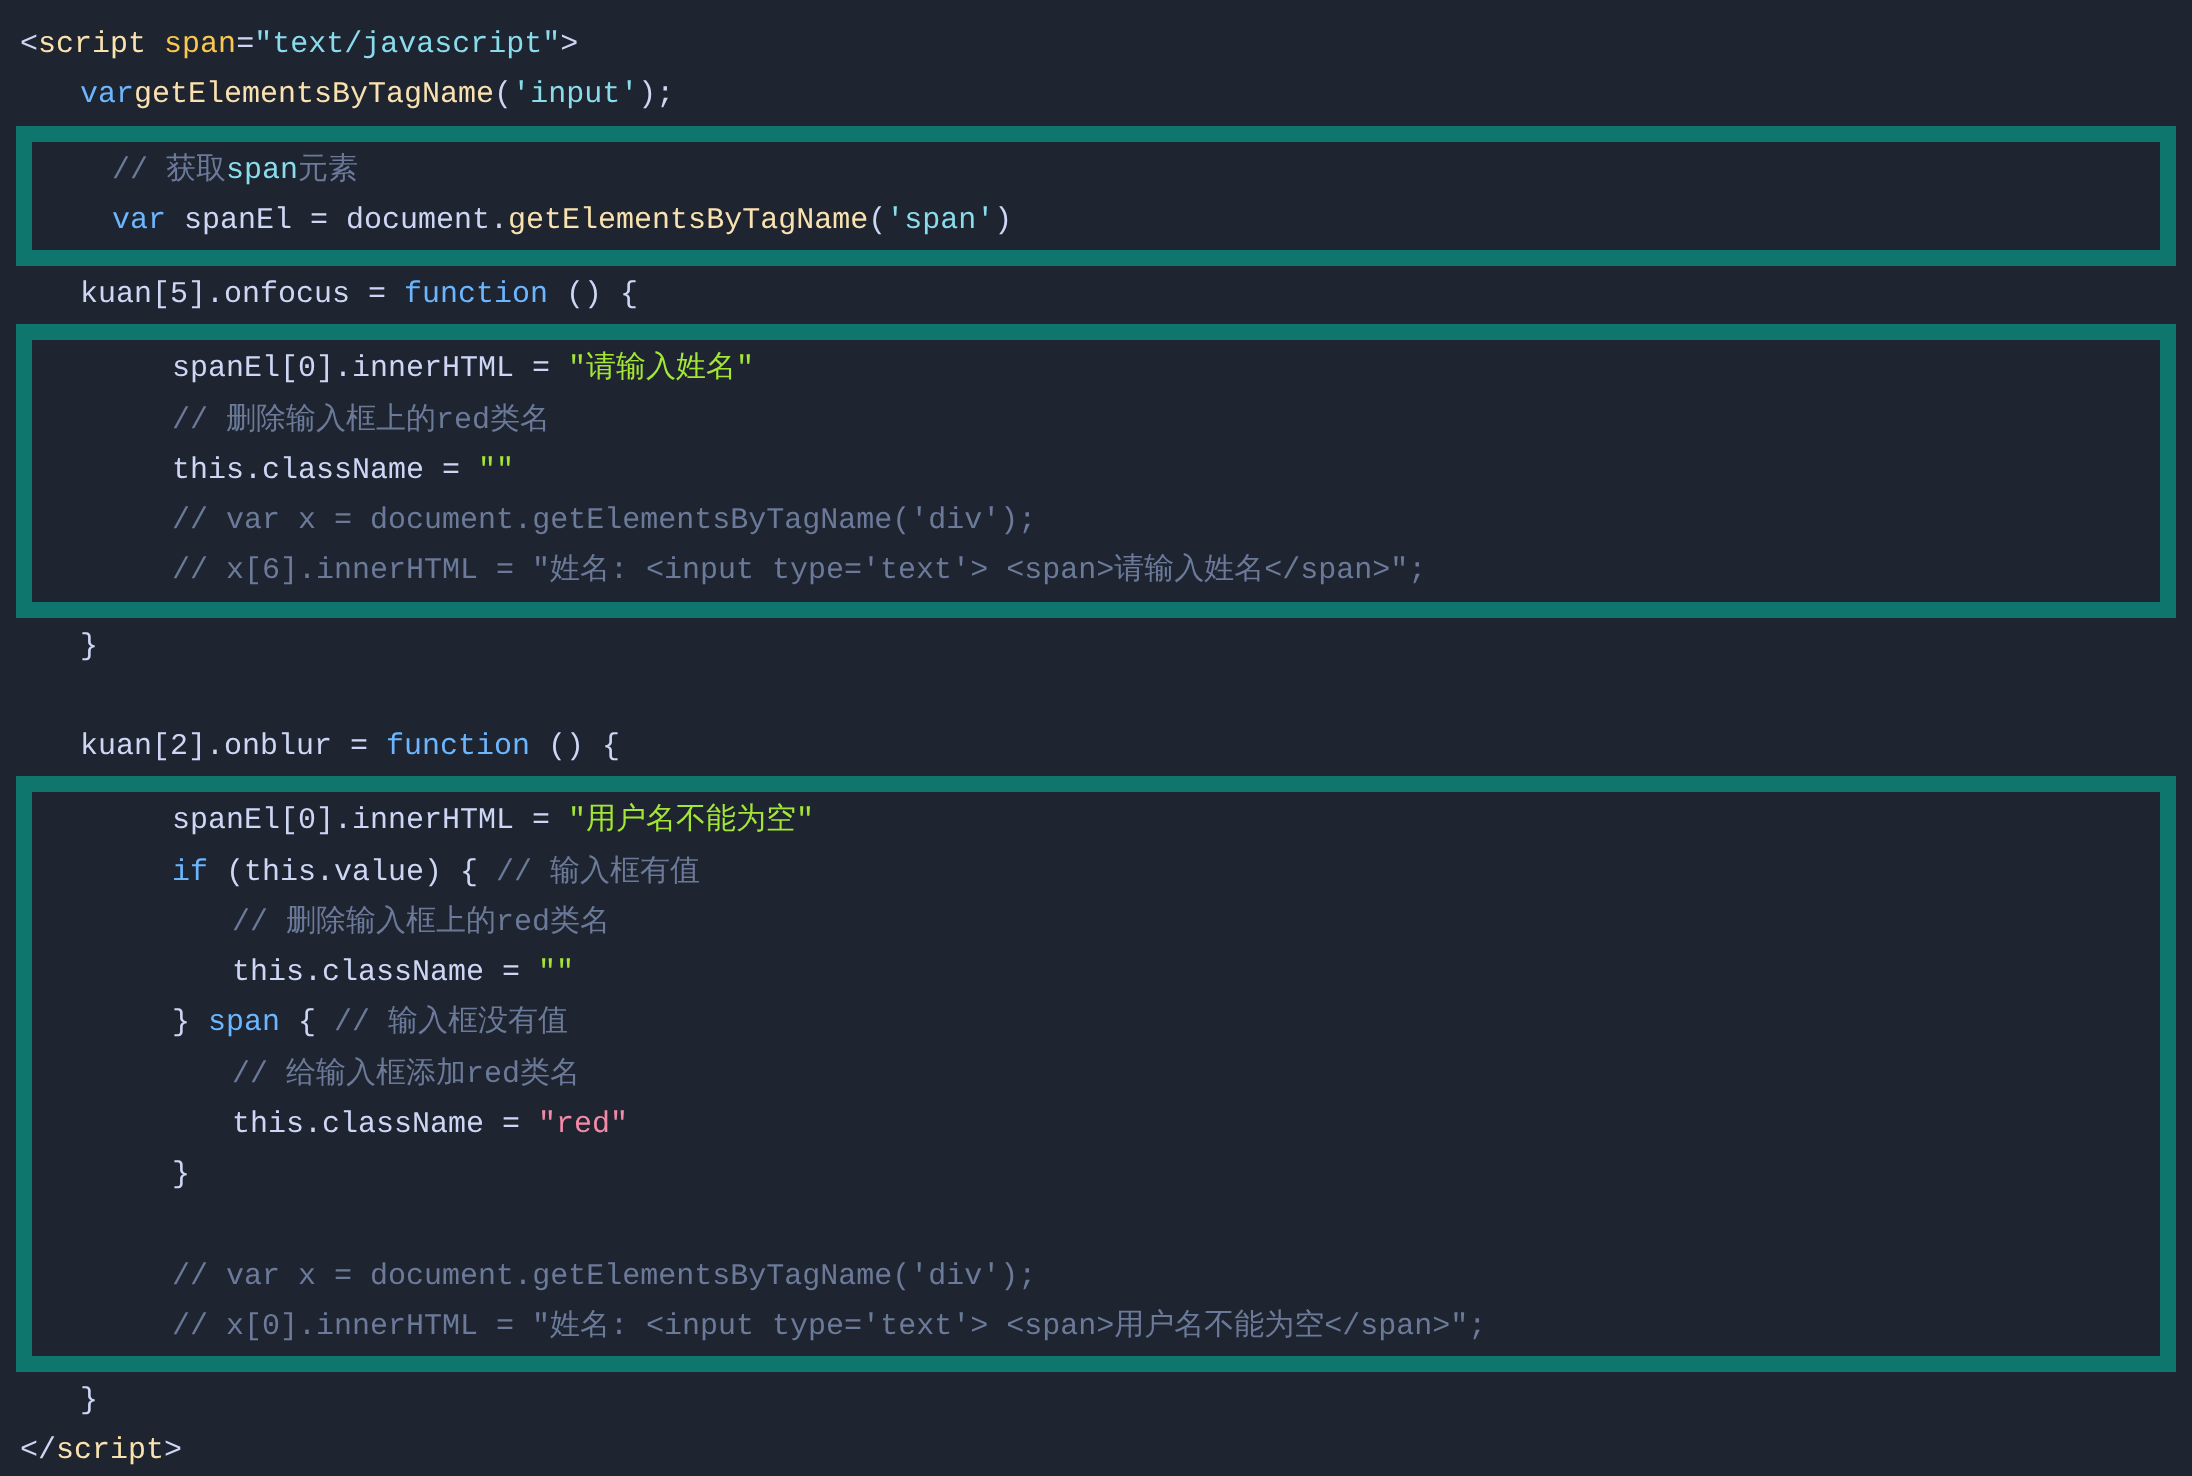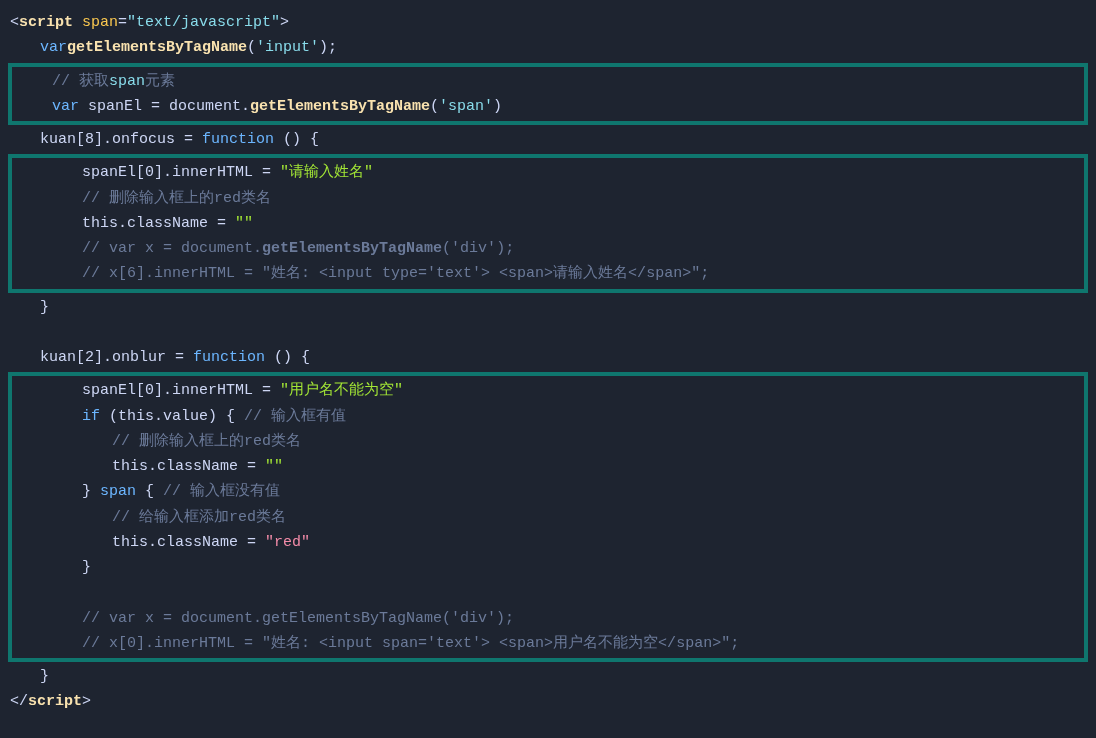--- a/index.html
+++ b/index.html
@@ -29,29 +29,29 @@
 
     .code-line .indent {
       display: inline-block;
     }
 
     
     .kw-blue    { color: #6cb6ff; }   
     .kw-white   { color: #cdd6f4; }   
     .str-cyan   { color: #89dceb; }   
     .comment    { color: #6b7a99; }
-    .fn-yellow  { color: #f9e2af; font-weight: bold; }   
+    .fn-yellow  { color: #f9e2af; }   
     .val-string { color: #a3e635; }   
     .val-string2{ color: #f38ba8; }
     .tag-color  { color: #89dceb; }
     .attr-color { color: #f9c74f; }
 
     
     .red-box {
-      border: 4px solid #0f766e;
+      border: 8px solid #0f766e;
       margin: 2px 8px;
       padding: 2px 0;
       position: relative;
     }
   </style>
 </head>
 <body>
 
 <div class="code-container">
 
@@ -68,21 +68,21 @@
     <div class="code-line">
       <span class="indent" style="width:2em"></span><span class="comment">// 获取</span><span class="tag-color">span</span><span class="comment">元素</span>
     </div>
 
     <div class="code-line">
       <span class="indent" style="width:2em"></span><span class="kw-blue">var</span><span class="kw-white"> spanEl = document.</span><span class="fn-yellow">getElementsByTagName</span><span class="kw-white">(</span><span class="str-cyan">'span'</span><span class="kw-white">)</span>
     </div>
   </div>
 
   <div class="code-line">
-    <span class="indent" style="width:2em"></span><span class="kw-white">kuan[8].onfocus = </span><span class="kw-blue">function</span><span class="kw-white"> () {</span>
+    <span class="indent" style="width:2em"></span><span class="kw-white">kuan[5].onfocus = </span><span class="kw-blue">function</span><span class="kw-white"> () {</span>
   </div>
 
   <div class="red-box">
 
     <div class="code-line">
       <span class="indent" style="width:4em"></span><span class="kw-white">spanEl[0].innerHTML = </span><span class="val-string">"请输入姓名"</span>
     </div>
 
     <div class="code-line">
       <span class="indent" style="width:4em"></span><span class="comment">// 删除输入框上的red类名</span>
@@ -145,21 +145,21 @@
       <span class="indent" style="width:4em"></span><span class="kw-white">}</span>
     </div>
 
     <div class="code-line">&nbsp;</div>
 
     <div class="code-line">
       <span class="indent" style="width:4em"></span><span class="comment">// </span><span class="comment">var</span><span class="comment"> x = document.</span><span class="comment">getElementsByTagName</span><span class="comment">('div');</span>
     </div>
 
     <div class="code-line">
-      <span class="indent" style="width:4em"></span><span class="comment">// x[0].innerHTML = "姓名: &lt;input </span><span class="comment">span='</span><span class="comment">text</span><span class="comment">'&gt; &lt;</span><span class="comment">span</span><span class="comment">&gt;用户名不能为空&lt;/</span><span class="comment">span</span><span class="comment">&gt;";</span>
+      <span class="indent" style="width:4em"></span><span class="comment">// x[0].innerHTML = "姓名: &lt;input </span><span class="comment">type='</span><span class="comment">text</span><span class="comment">'&gt; &lt;</span><span class="comment">span</span><span class="comment">&gt;用户名不能为空&lt;/</span><span class="comment">span</span><span class="comment">&gt;";</span>
     </div>
   </div>
 
   <div class="code-line">
     <span class="indent" style="width:2em"></span><span class="kw-white">}</span>
   </div>
 
   <div class="code-line">
     <span class="kw-white">&lt;/</span><span class="fn-yellow">script</span><span class="kw-white">&gt;</span>
   </div>

